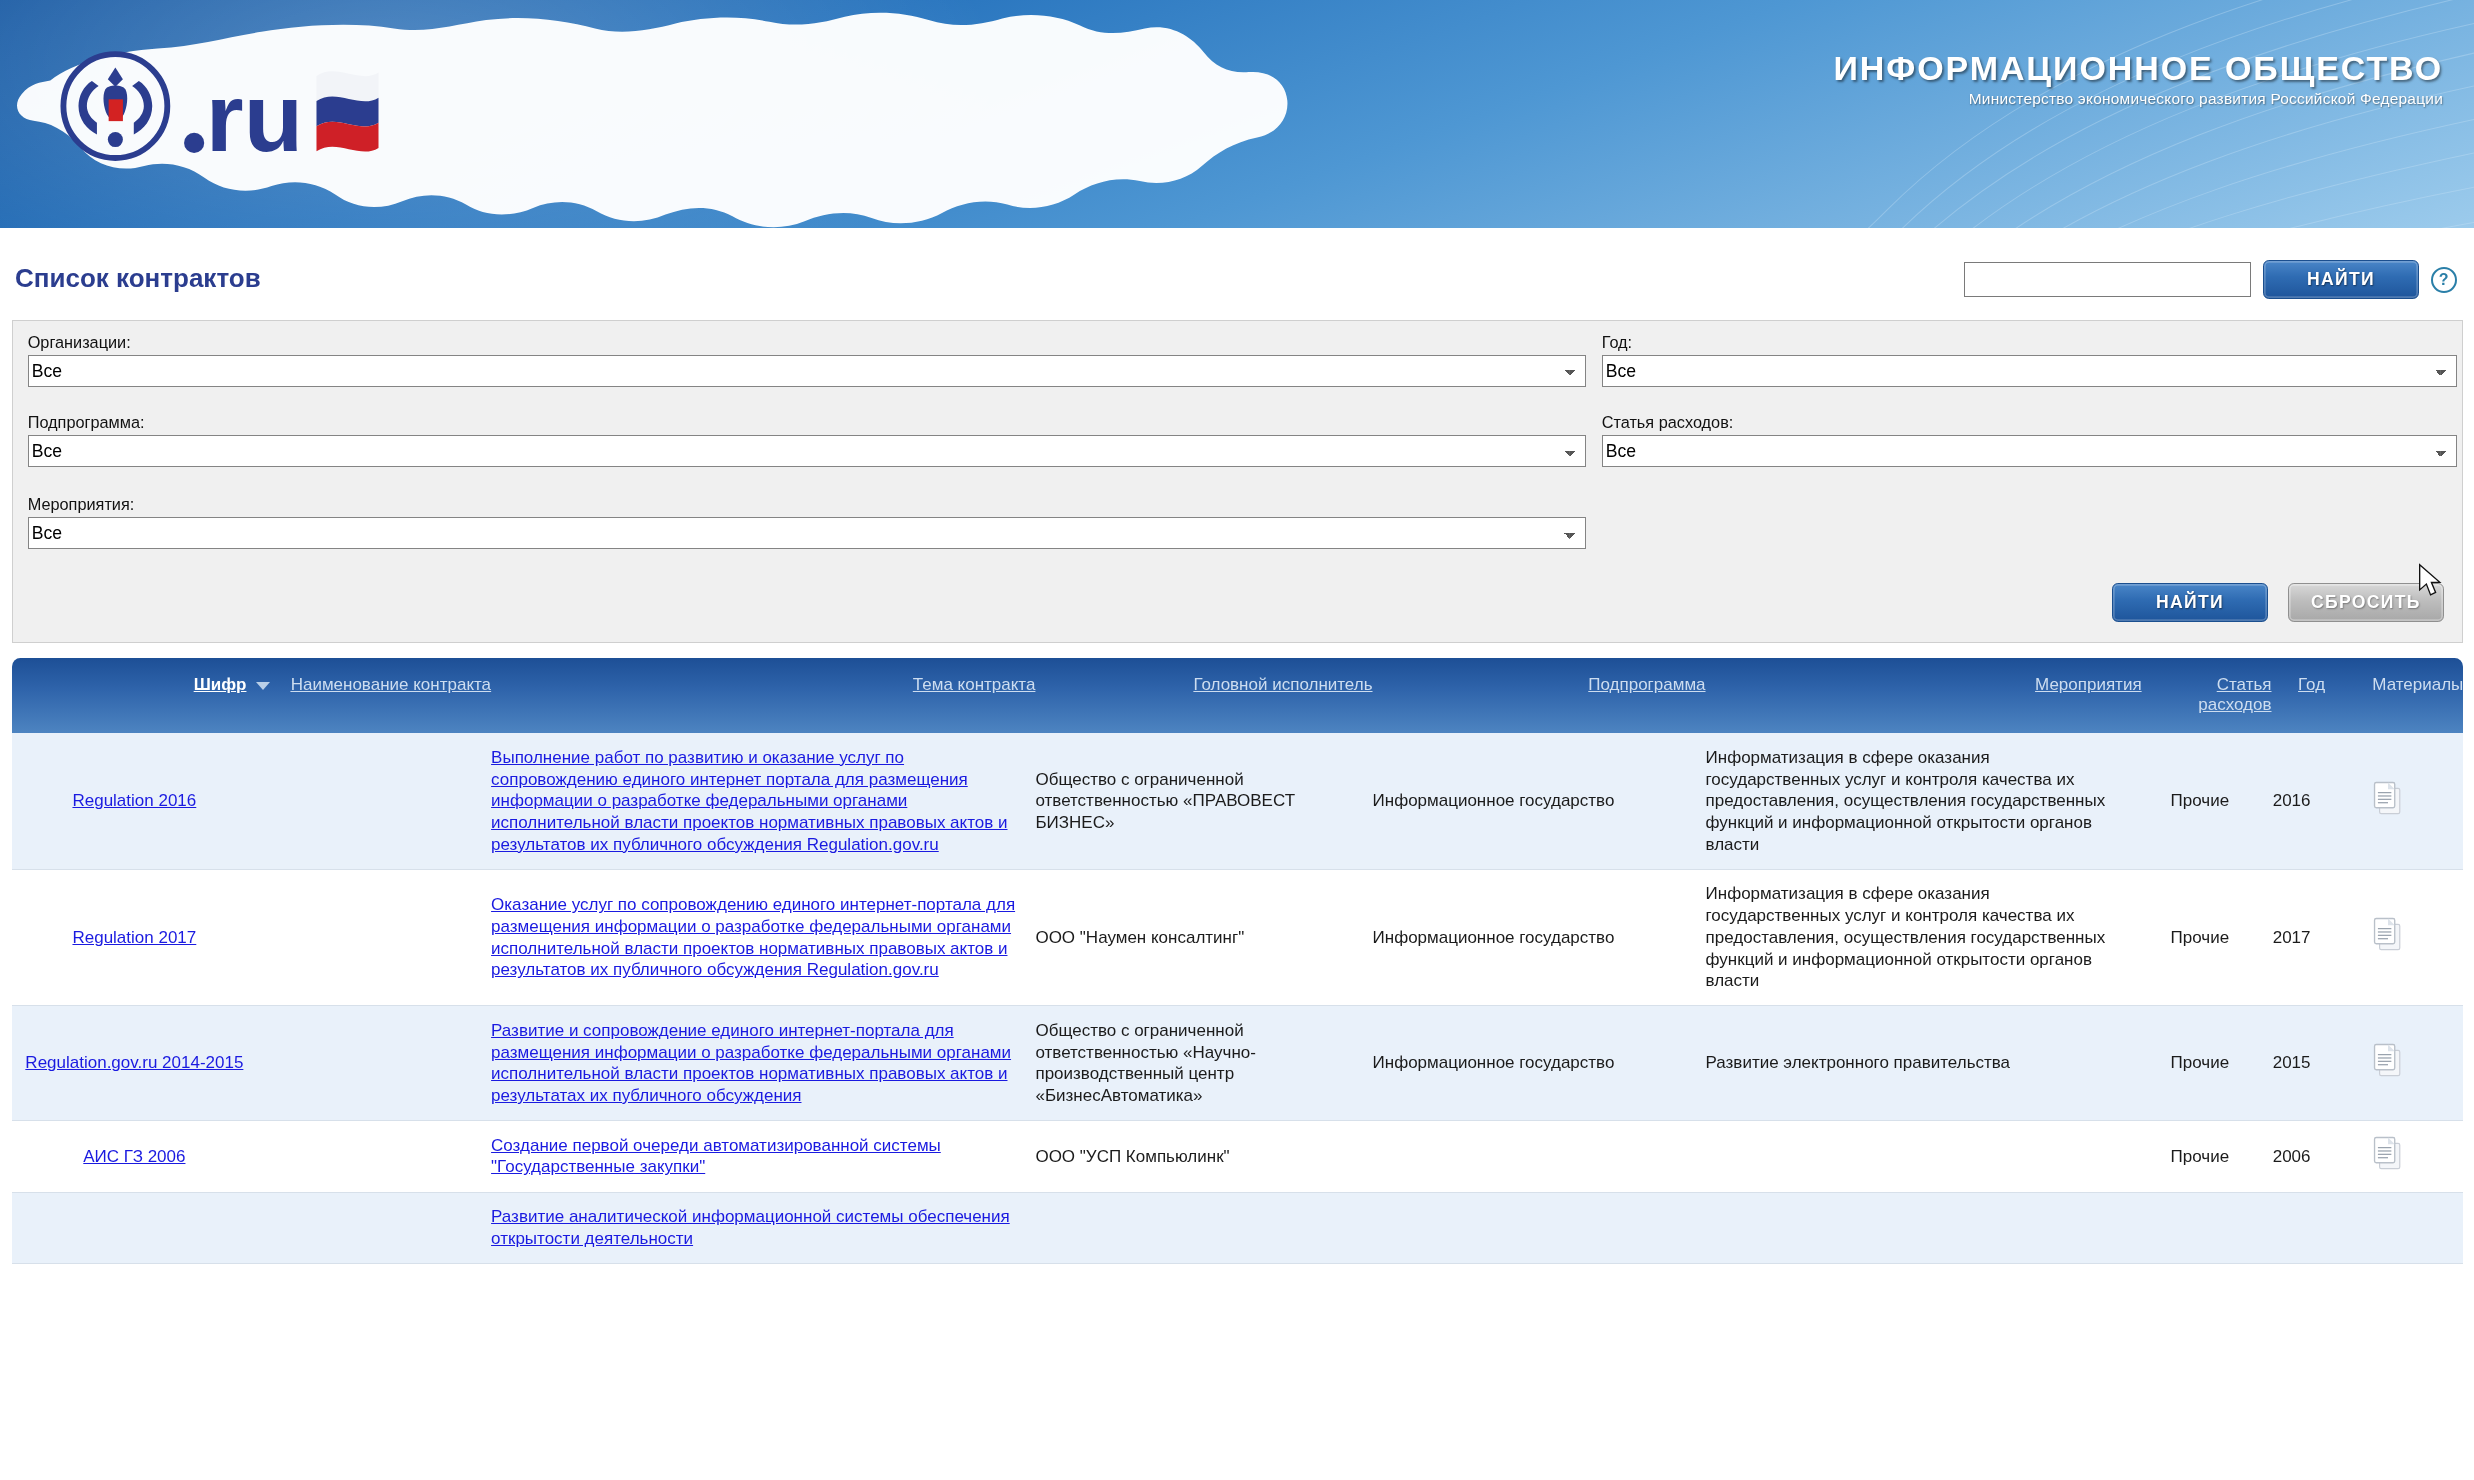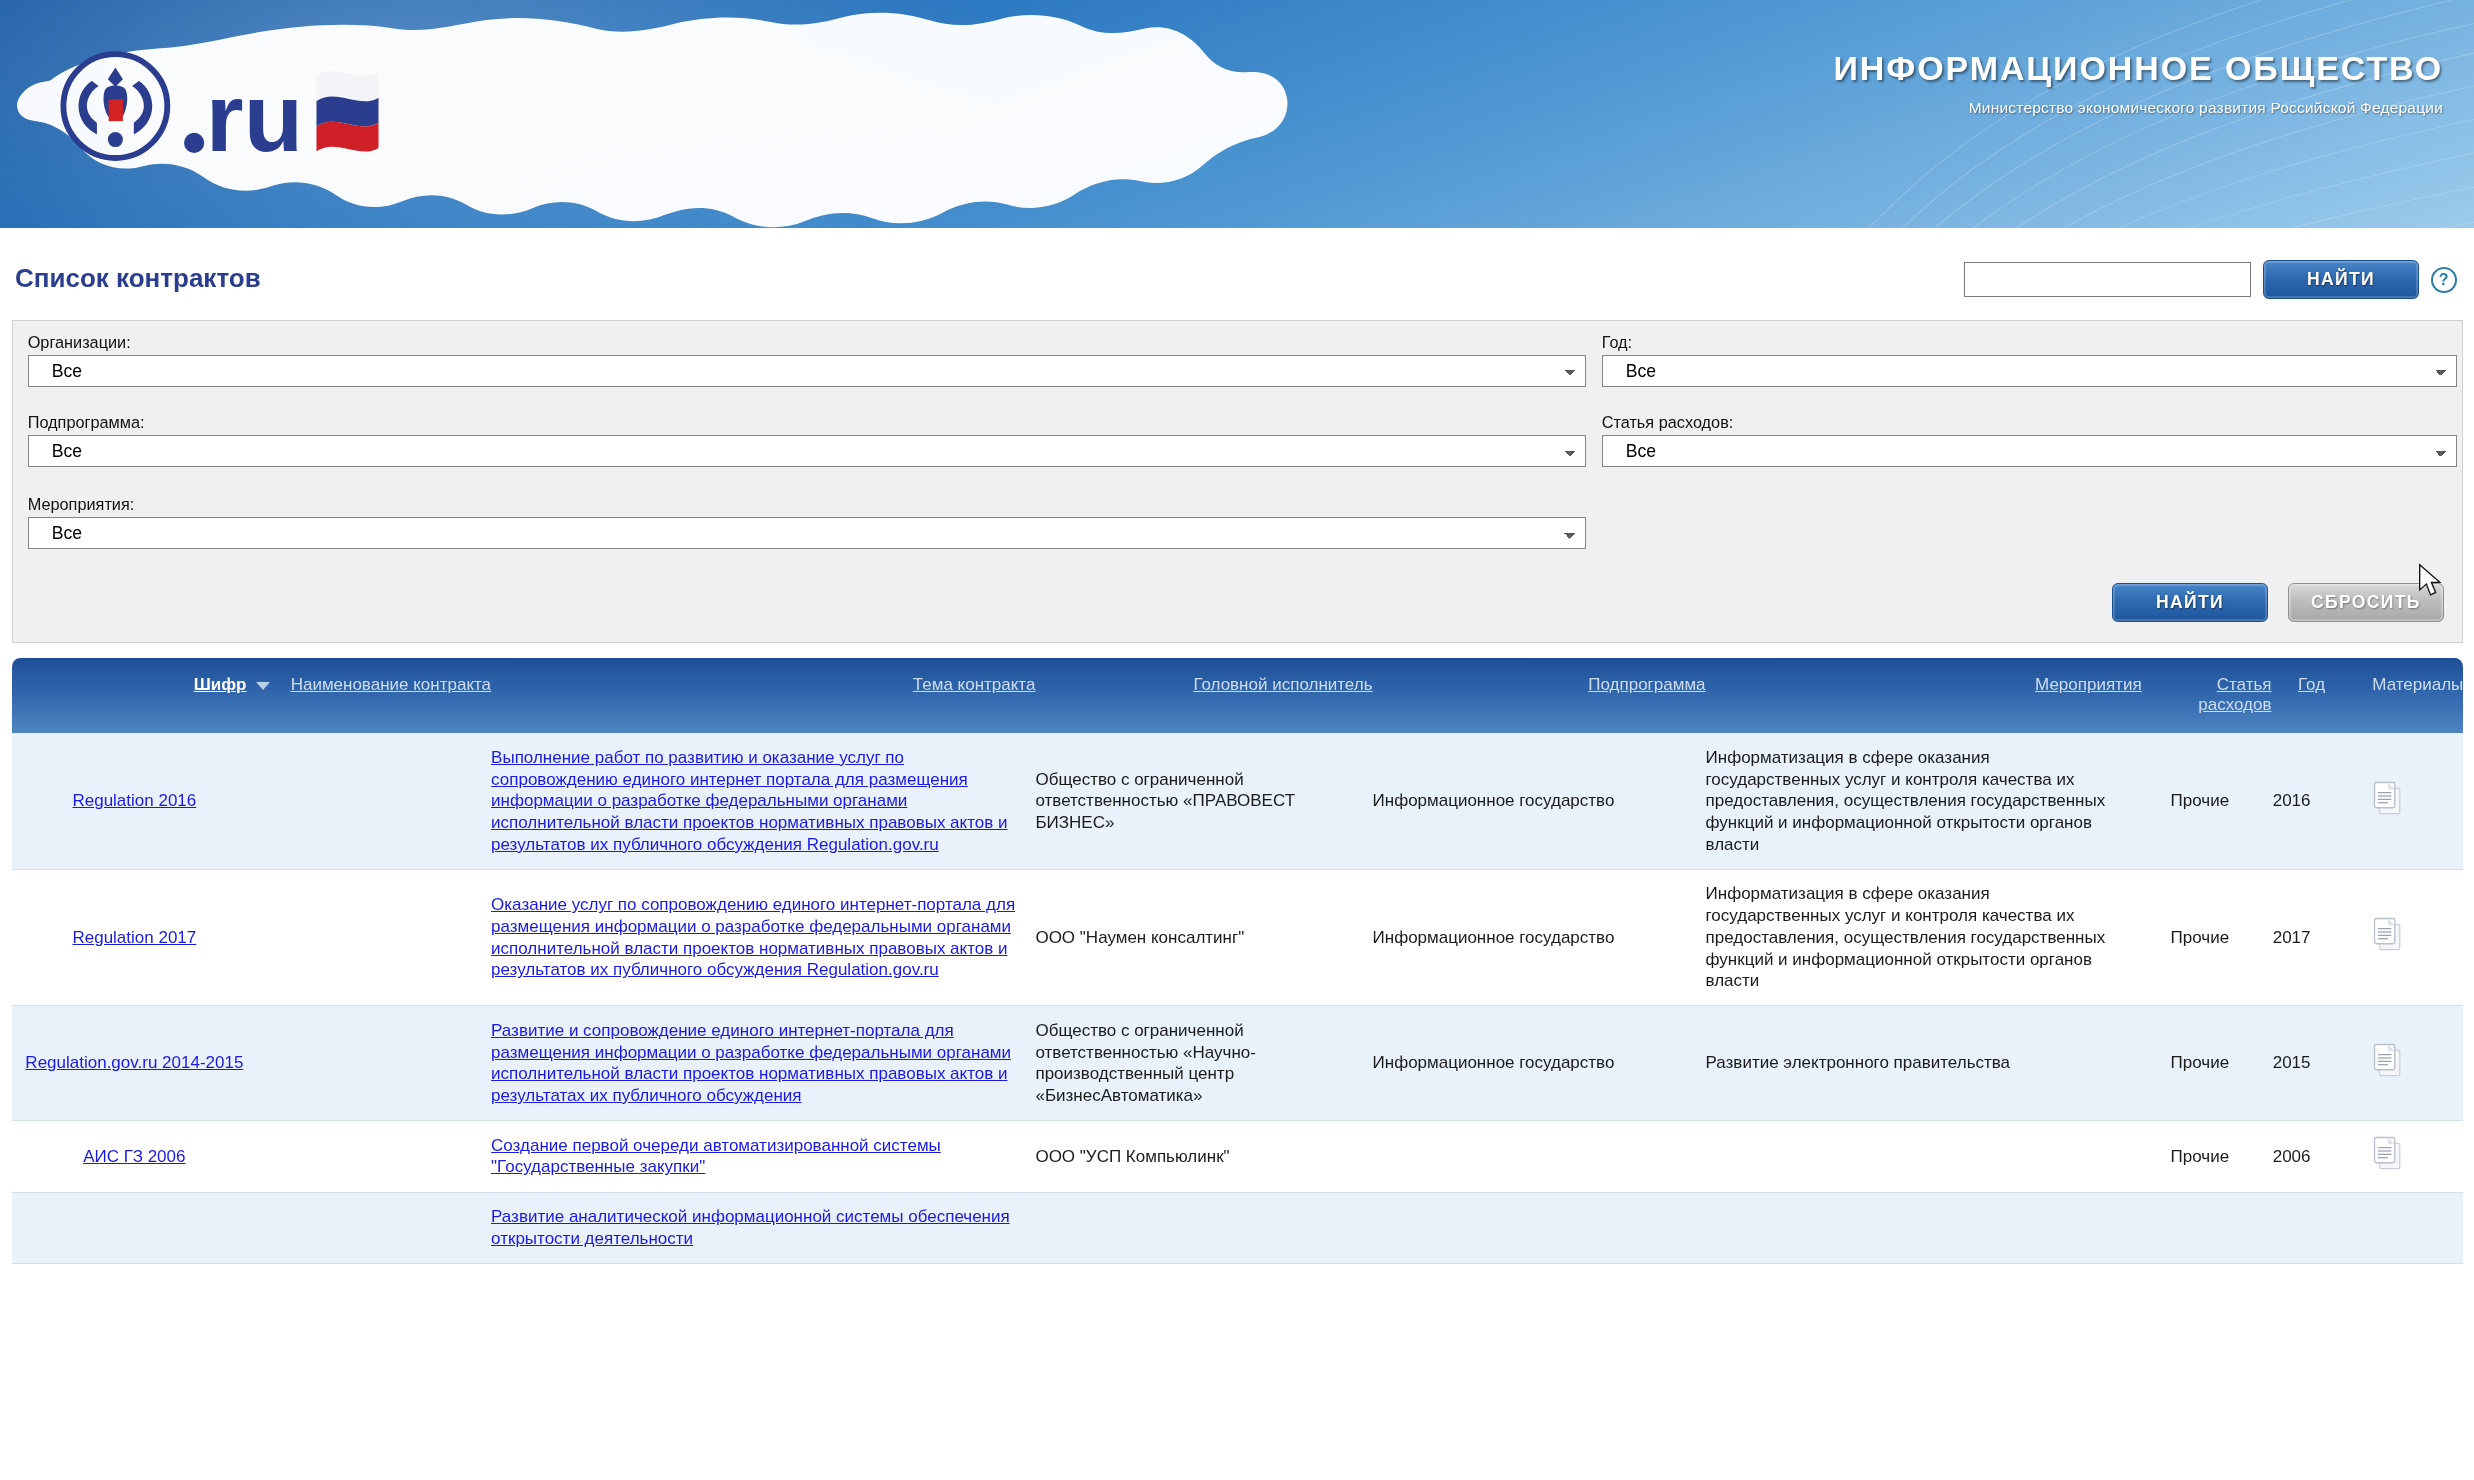--- a/index.html
+++ b/index.html
@@ -38,21 +38,21 @@
     position:absolute; right:32px; top:49px;
     text-align:right;
     color:#ffffff;
   }
   .brand-title {
     font-size:34px; font-weight:bold; letter-spacing:1.9px;
     text-shadow: 1.7px 1.7px 2.5px rgba(0,0,0,.45);
     white-space:nowrap;
   }
   .brand-sub {
-    font-size:15.5px; margin-top:11px; letter-spacing:0.2px;
+    font-size:15.5px; margin-top:2px; letter-spacing:0.2px;
     text-shadow: 0.8px 0.8px 1.7px rgba(0,0,0,.45);
     white-space:nowrap;
   }
 
   
   .page-title-row {
     position:relative;
     height:92px;
     background:#fff;
   }
@@ -105,21 +105,21 @@
     background:#f0f0f0;
     border:0.8px solid #cfcfcf;
     height:323px;
     padding:11.7px 15px 0 15px;
   }
   .f-label { font-size:16.3px; color:#111; margin-bottom:3.4px; }
   .f-select {
     width:100%; height:32px;
     font-size:17.6px; color:#000;
     border:0.8px solid #848484; background:#fff;
-    padding:0 23px;
+    padding:0 3px;
     font-family:"Liberation Sans", sans-serif;
     appearance:none; -webkit-appearance:none;
     background-image:
       linear-gradient(45deg, transparent 50%, #555 50%),
       linear-gradient(135deg, #555 50%, transparent 50%);
     background-position: calc(100% - 15px) 14.3px, calc(100% - 9.2px) 14.3px;
     background-size: 5.9px 5.9px, 5.9px 5.9px;
     background-repeat:no-repeat;
   }
   .fcol-left  { position:absolute; left:15px;  width:1558px; }

